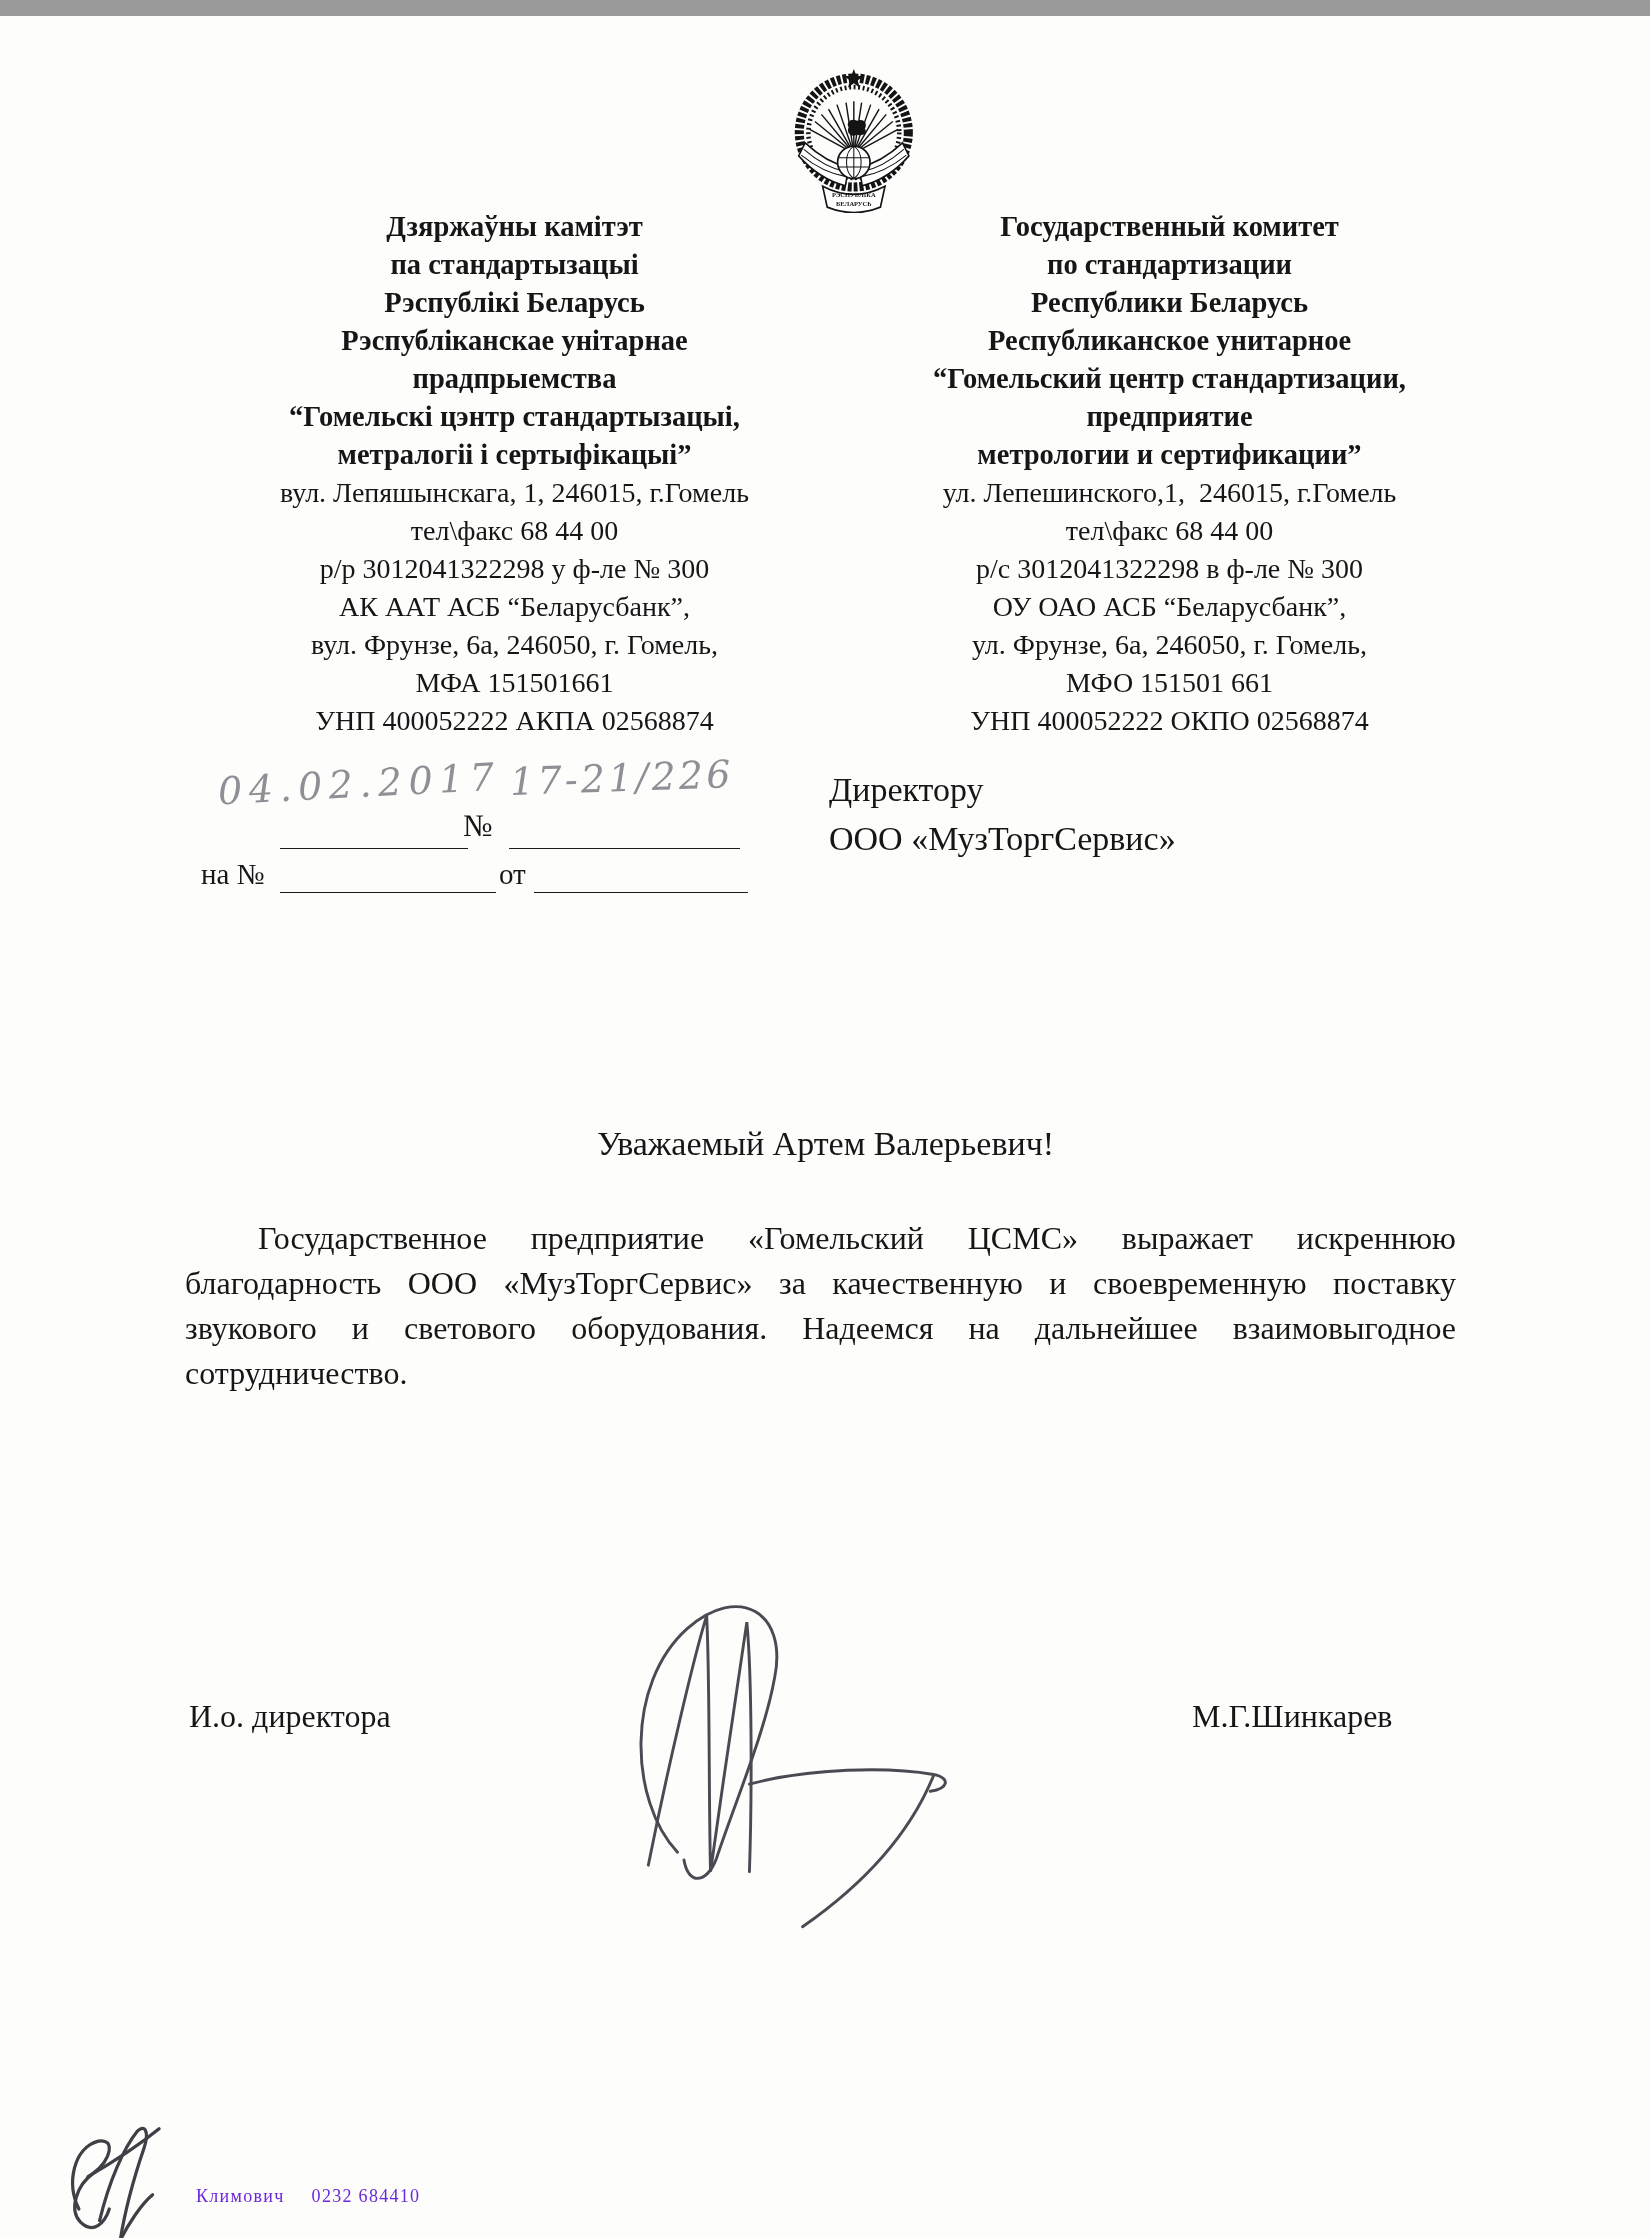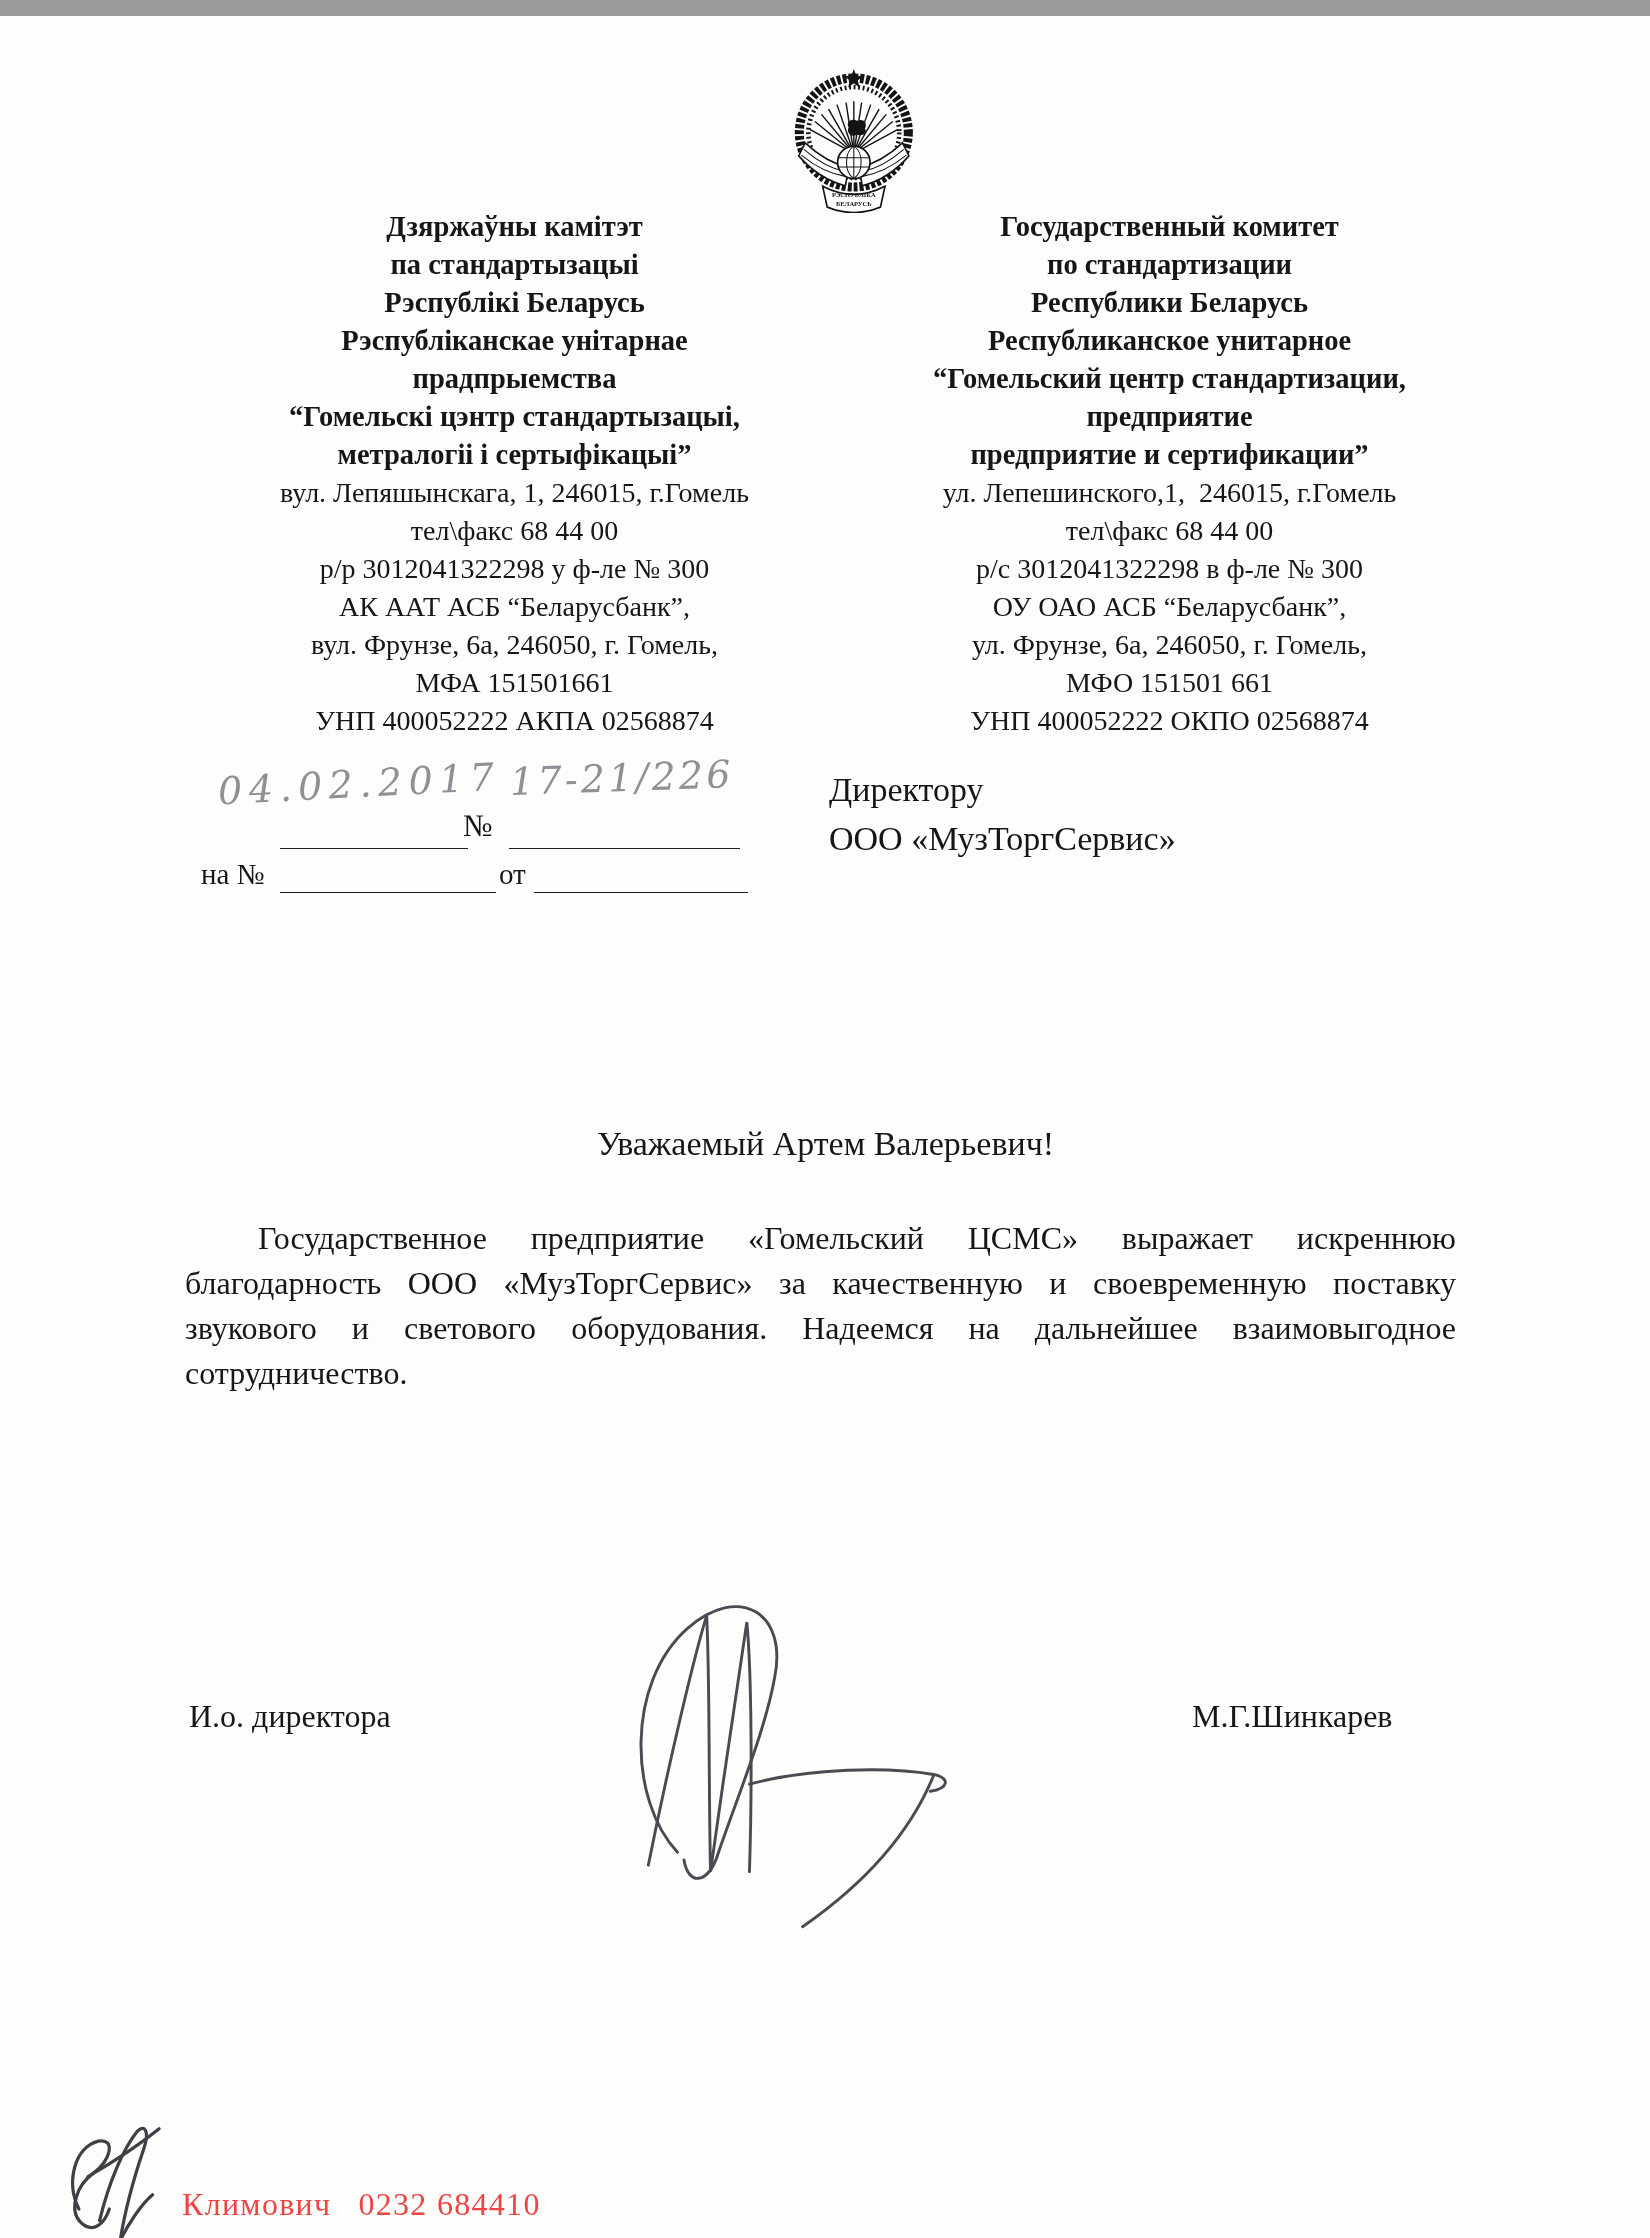--- a/index.html
+++ b/index.html
@@ -41,21 +41,21 @@
   
   .salutation{position:absolute;left:0;top:1109px;width:1651px;text-align:center;font-size:34px;}
   .body-par{
     position:absolute;left:185px;top:1200px;width:1271px;
     font-size:32px;line-height:45px;text-align:justify;text-indent:73px;
   }
   
   .sig-position{position:absolute;left:189px;top:1682px;font-size:32px;text-align:right;}
   .sig-name{position:absolute;left:1192px;top:1682px;font-size:32px;}
   
-  .footer{position:absolute;left:182px;top:2170px;font-size:32px;color:#ef4444;letter-spacing:1.3px;}
+  .footer{position:absolute;left:196px;top:2170px;font-size:18px;color:#6d28d9;letter-spacing:1.3px;}
   .footer .phone{margin-left:27px;}
   svg{display:block;}
   .emblem{position:absolute;left:787px;top:49px;width:133px;height:148px;}
   .main-sig{position:absolute;left:551px;top:1564px;width:415px;height:350px;}
   .exec-sig{position:absolute;left:54px;top:2096px;width:130px;height:139px;}
 </style>
 </head>
 <body>
 
 <div class="page">
@@ -120,21 +120,21 @@
     <div class="lh-line">УНП 400052222 АКПА 02568874</div>
   </div>
 
   <div class="col col-right">
     <div class="lh-bold">Государственный комитет</div>
     <div class="lh-bold">по стандартизации</div>
     <div class="lh-bold">Республики Беларусь</div>
     <div class="lh-bold">Республиканское унитарное</div>
     <div class="lh-bold">“Гомельский центр стандартизации,</div>
     <div class="lh-bold">предприятие</div>
-    <div class="lh-bold">предприятие и сертификации”</div>
+    <div class="lh-bold">метрологии и сертификации”</div>
     <div class="lh-line">ул. Лепешинского,1,  246015, г.Гомель</div>
     <div class="lh-line">тел\факс 68 44 00</div>
     <div class="lh-line">р/с 3012041322298 в ф-ле № 300</div>
     <div class="lh-line">ОУ ОАО АСБ “Беларусбанк”,</div>
     <div class="lh-line">ул. Фрунзе, 6а, 246050, г. Гомель,</div>
     <div class="lh-line">МФО 151501 661</div>
     <div class="lh-line">УНП 400052222 ОКПО 02568874</div>
   </div>
 
   <div class="hw hw-date">04.02.2017</div>

